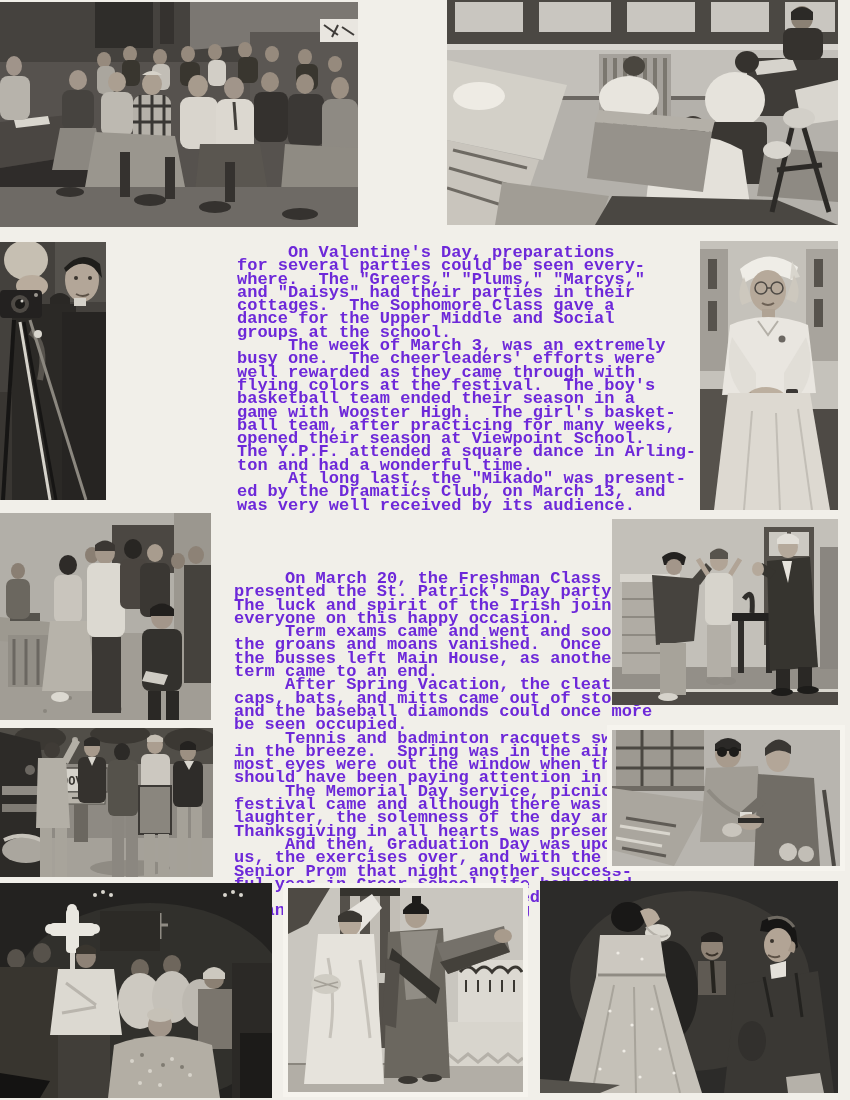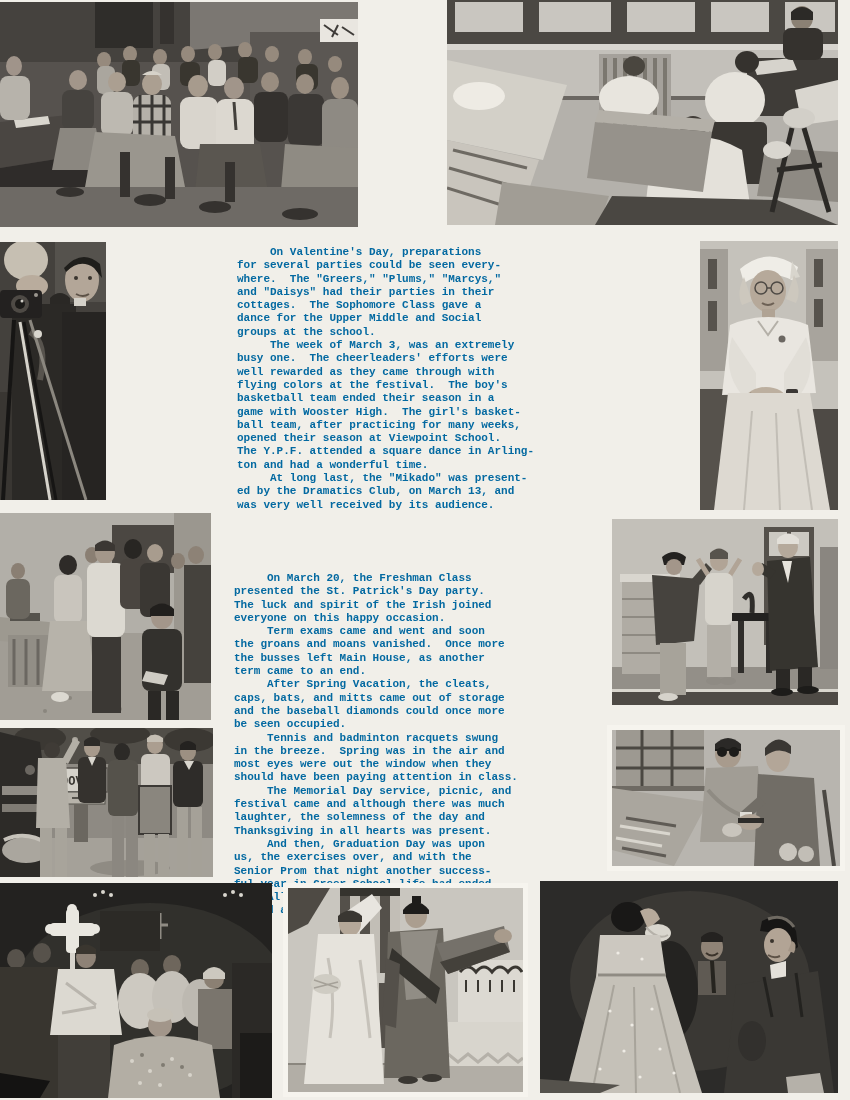--- a/index.html
+++ b/index.html
@@ -7,22 +7,22 @@
     position:relative;width:850px;height:1100px;margin:0 auto;
     background:#f1efe9;overflow:hidden;
     font-family:"Liberation Mono","DejaVu Sans Mono",monospace;
   }
   .photo{position:absolute;overflow:hidden;background:#8c8984;}
   .photo svg{display:block;width:100%;height:100%;}
   .framed{border:5px solid #f6f4ee;box-sizing:border-box;}
   .typewriter{
     position:absolute;white-space:pre;
     font-family:"Liberation Mono","DejaVu Sans Mono",monospace;
-    font-size:11px;line-height:13.3px;font-weight:bold;
-    color:#0369a1;letter-spacing:0;
+    font-size:17px;line-height:13.3px;font-weight:bold;
+    color:#6d28d9;letter-spacing:0;
   }
 </style>
 </head>
 <body>
 
 <div class="page">
 
   <div class="typewriter" style="left:237px;top:246px;">     On Valentine's Day, preparations
 for several parties could be seen every-
 where.  The "Greers," "Plums," "Marcys,"

